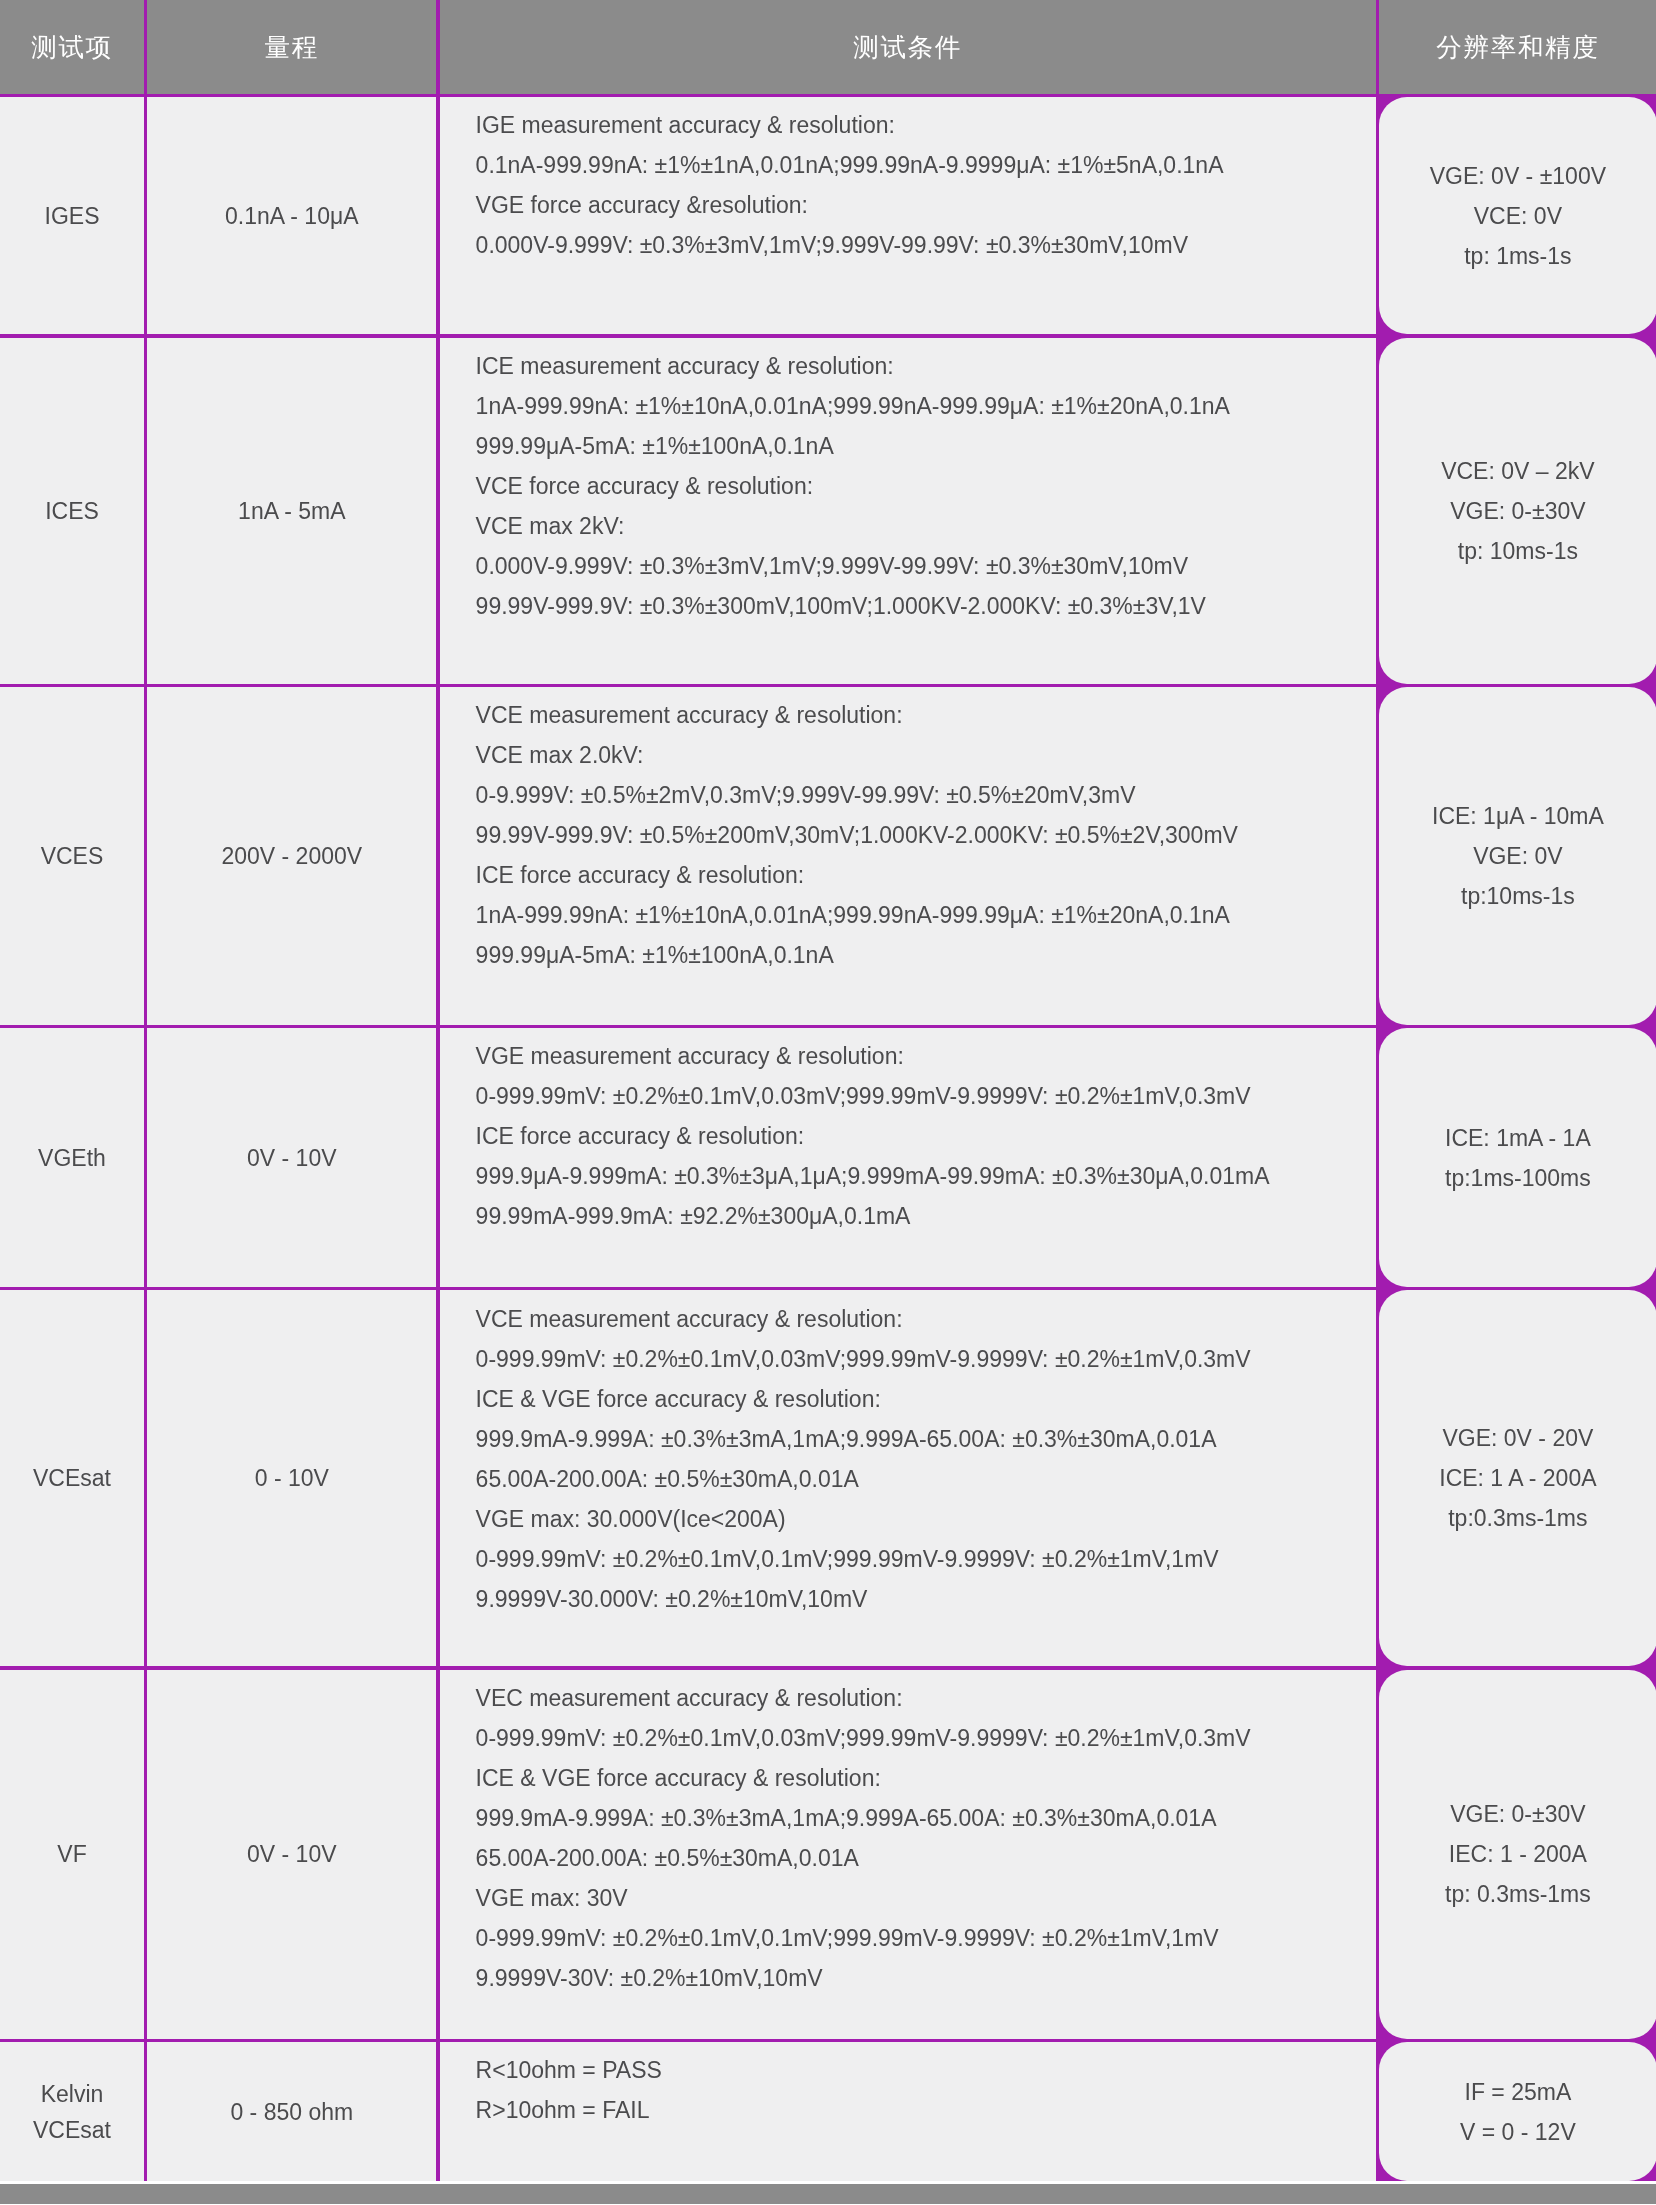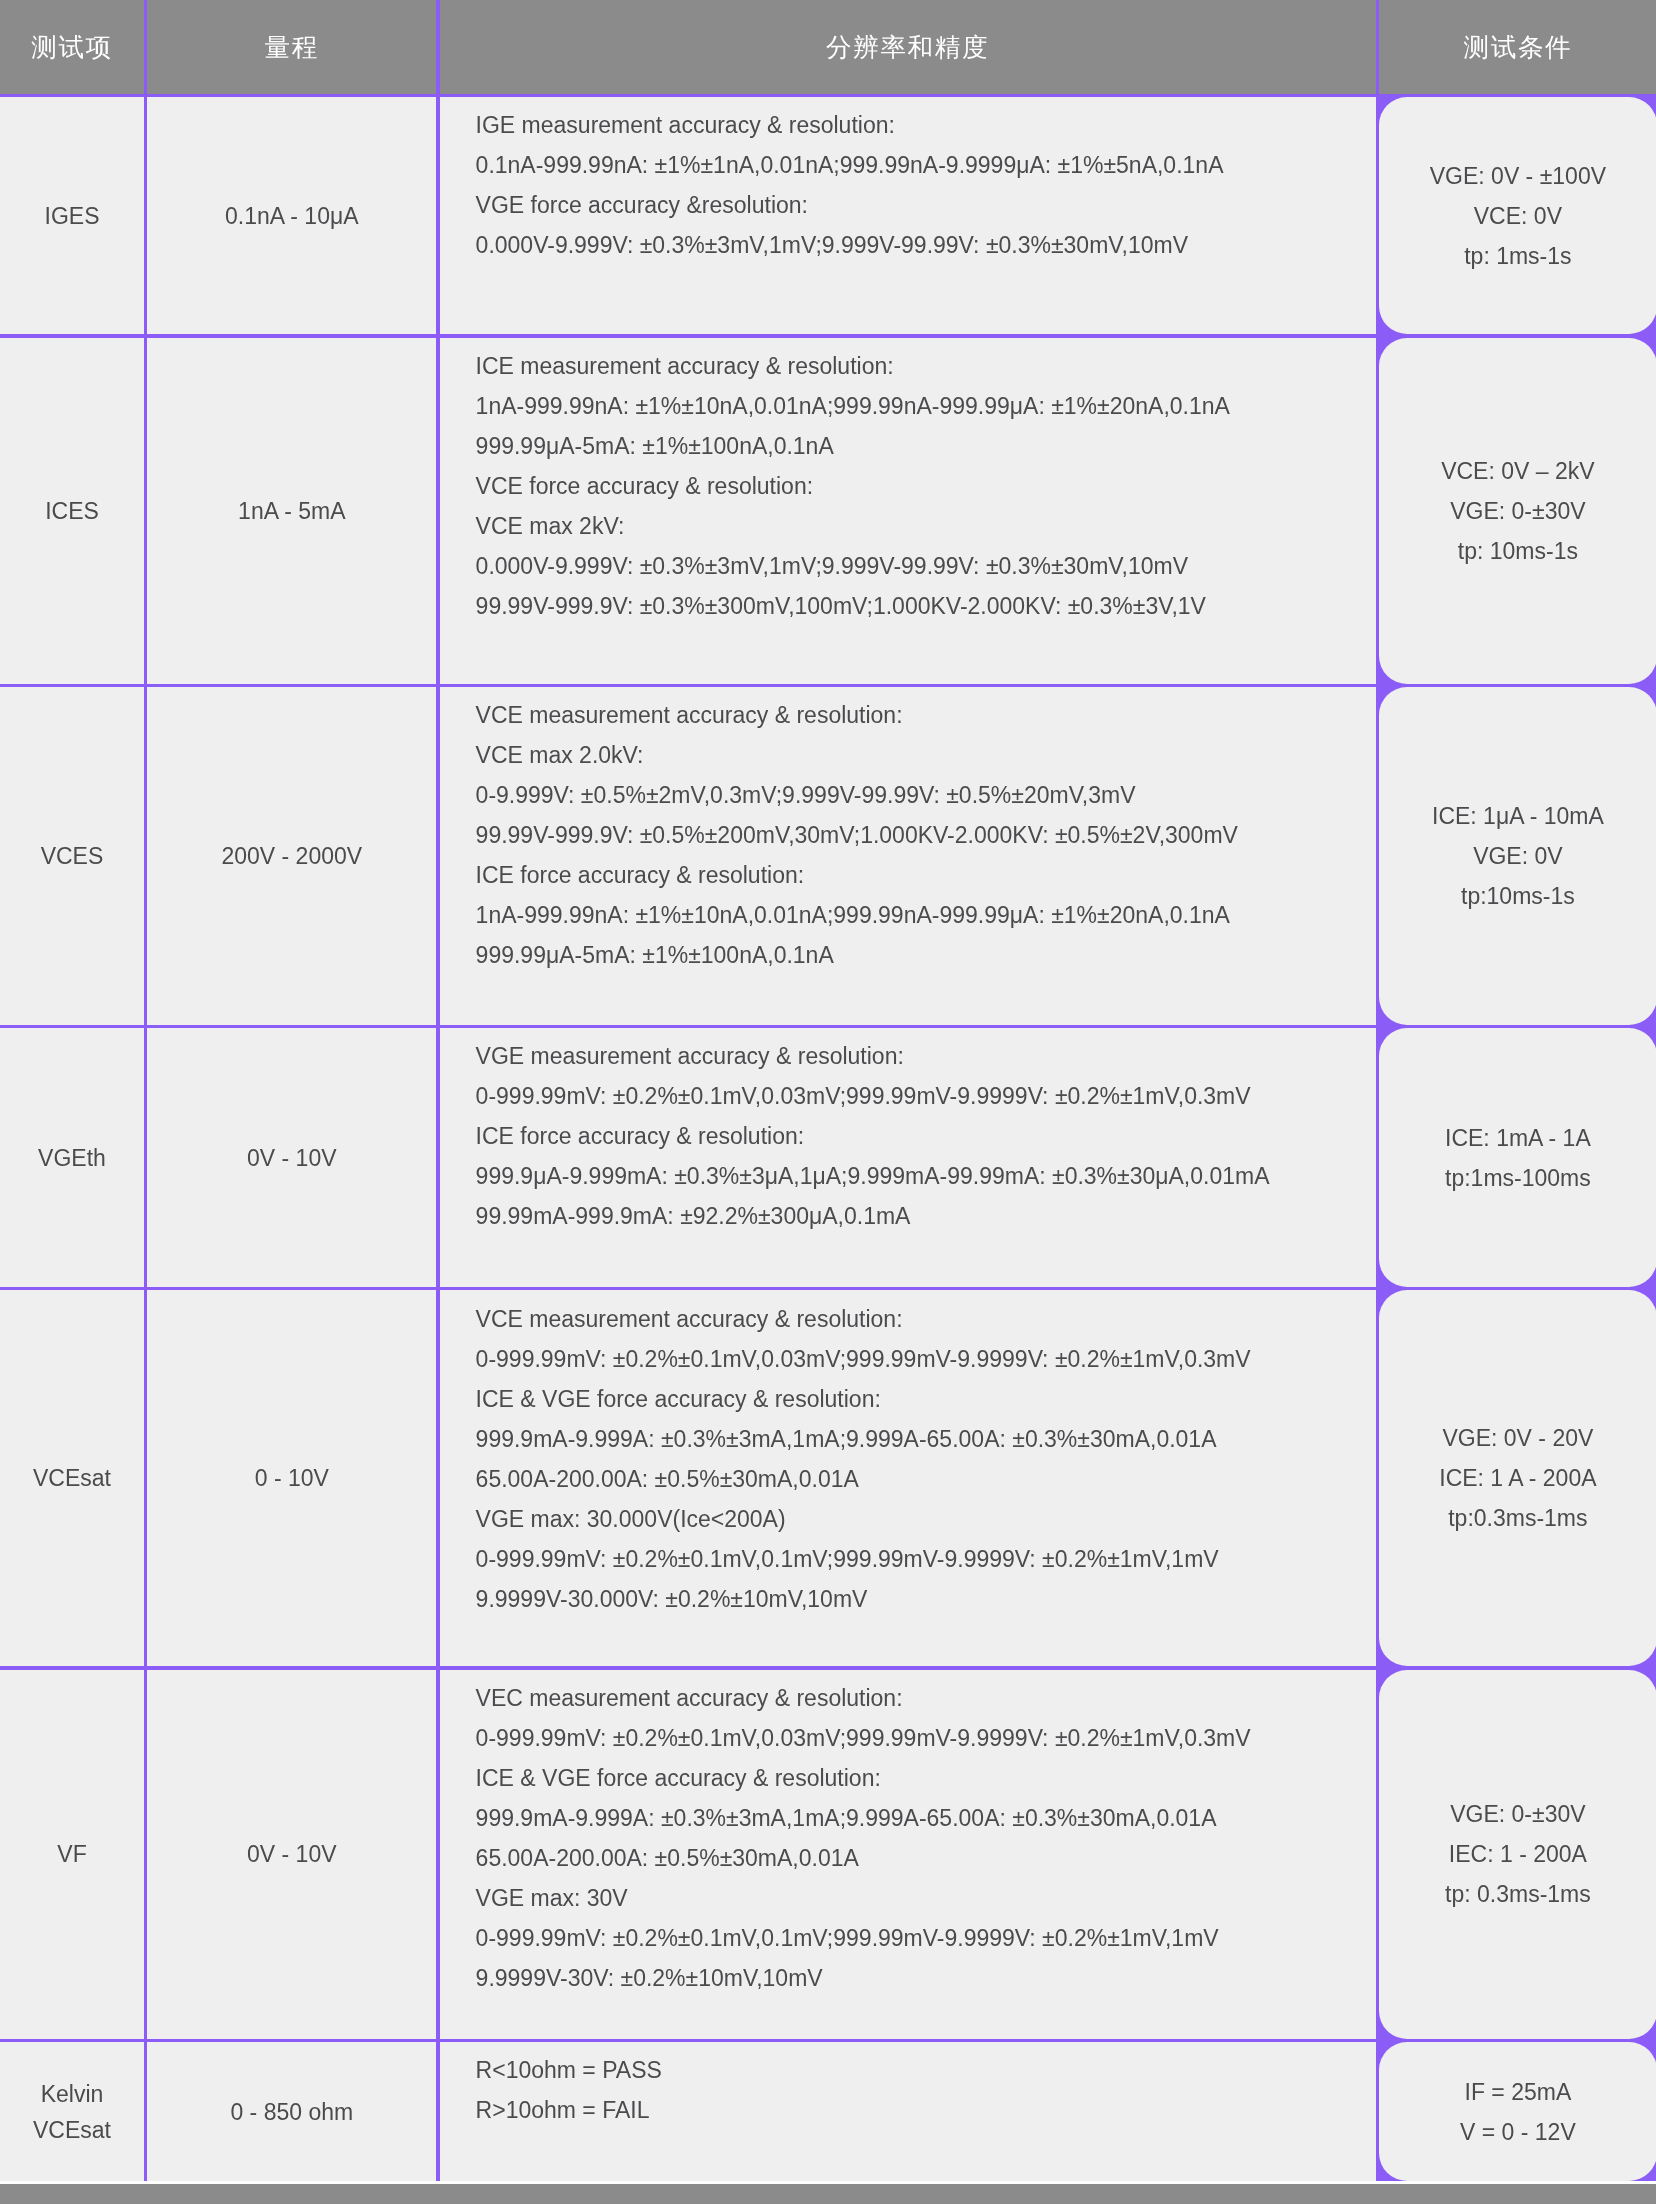--- a/index.html
+++ b/index.html
@@ -6,21 +6,21 @@
   body{
     width:1656px;height:2205px;background:#ffffff;
     font-family:"Liberation Sans", sans-serif;
     -webkit-font-smoothing:antialiased;
   }
   .grid{
     display:grid;
     grid-template-columns:144px 289px 936px 278px;
     grid-template-rows:94px 237px 346px 338px 259px 376px 369px 139px;
     gap:3.3px;
-    background:#8b5cf6;
+    background:#a21caf;
   }
   .hcell{
     background:var(--header-bg,#8b8b8b);
     color:var(--header-text,#ffffff);
     display:flex;align-items:center;justify-content:center;
     font-size:25.6px;font-weight:300;letter-spacing:1.6px;
   }
   .cell{
     background:var(--cell-bg,#efeff0);
     color:var(--body-text,#4b4b4d);
@@ -43,22 +43,22 @@
     background:var(--header-bg,#8b8b8b);
   }
 </style>
 </head>
 <body>
 
 <div>
   <div class="grid" id="grid">
     <div class="hcell">测试项</div>
     <div class="hcell">量程</div>
+    <div class="hcell">测试条件</div>
     <div class="hcell">分辨率和精度</div>
-    <div class="hcell">测试条件</div>
 
   <div class="cell center-cell">
         <div class="">IGES</div>
       </div>
       <div class="cell center-cell">
         <div class="">0.1nA - 10μA</div>
       </div>
       <div class="cell res-cell">
         <div class="">IGE measurement accuracy &amp; resolution:</div>
         <div class="">0.1nA-999.99nA: ±1%±1nA,0.01nA;999.99nA-9.9999μA: ±1%±5nA,0.1nA</div>

